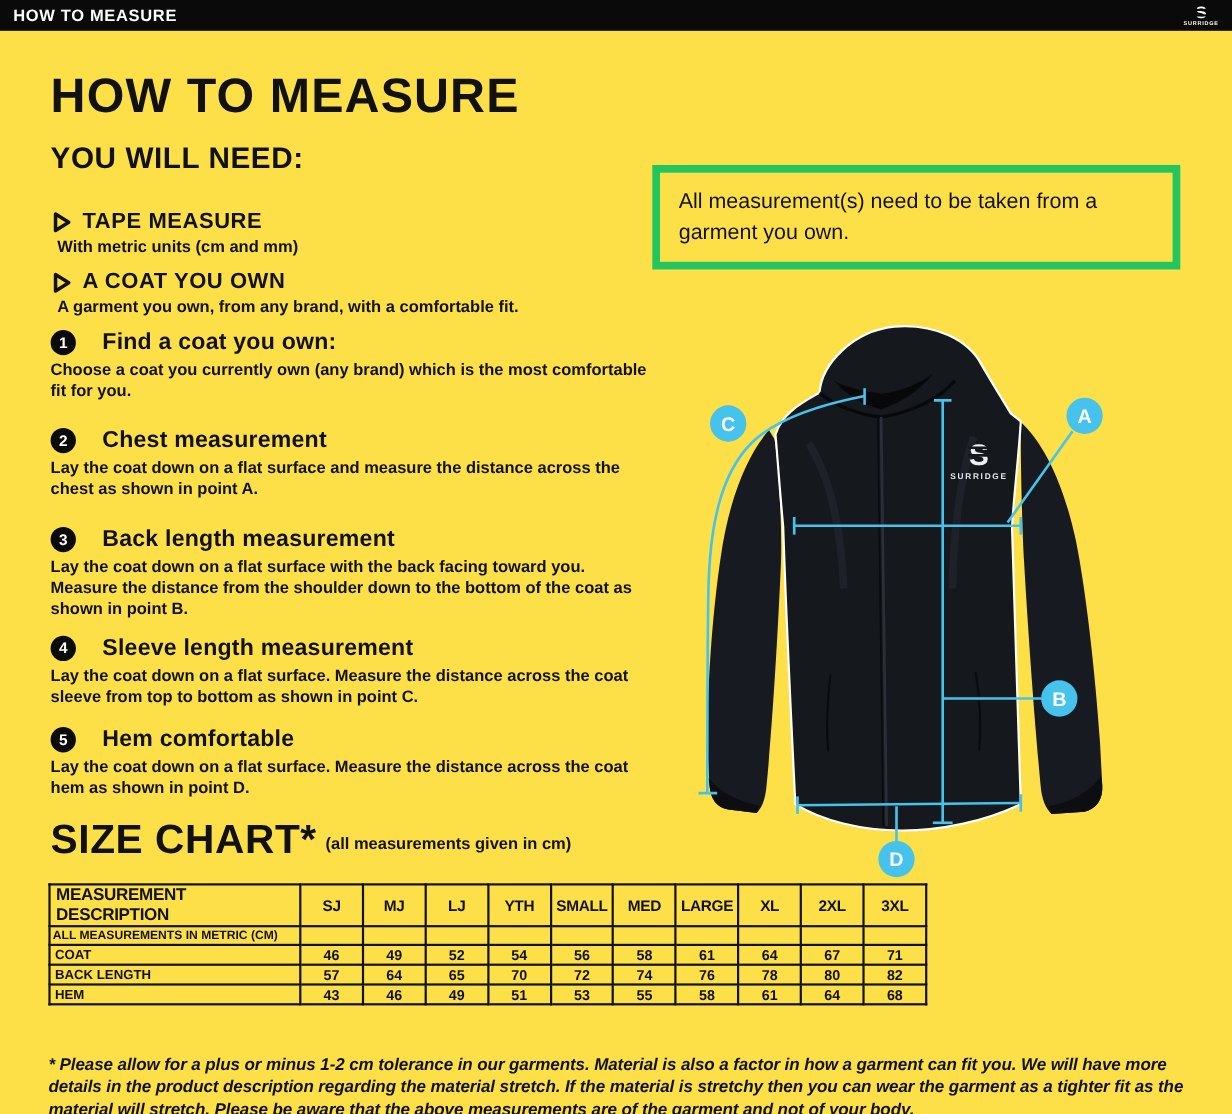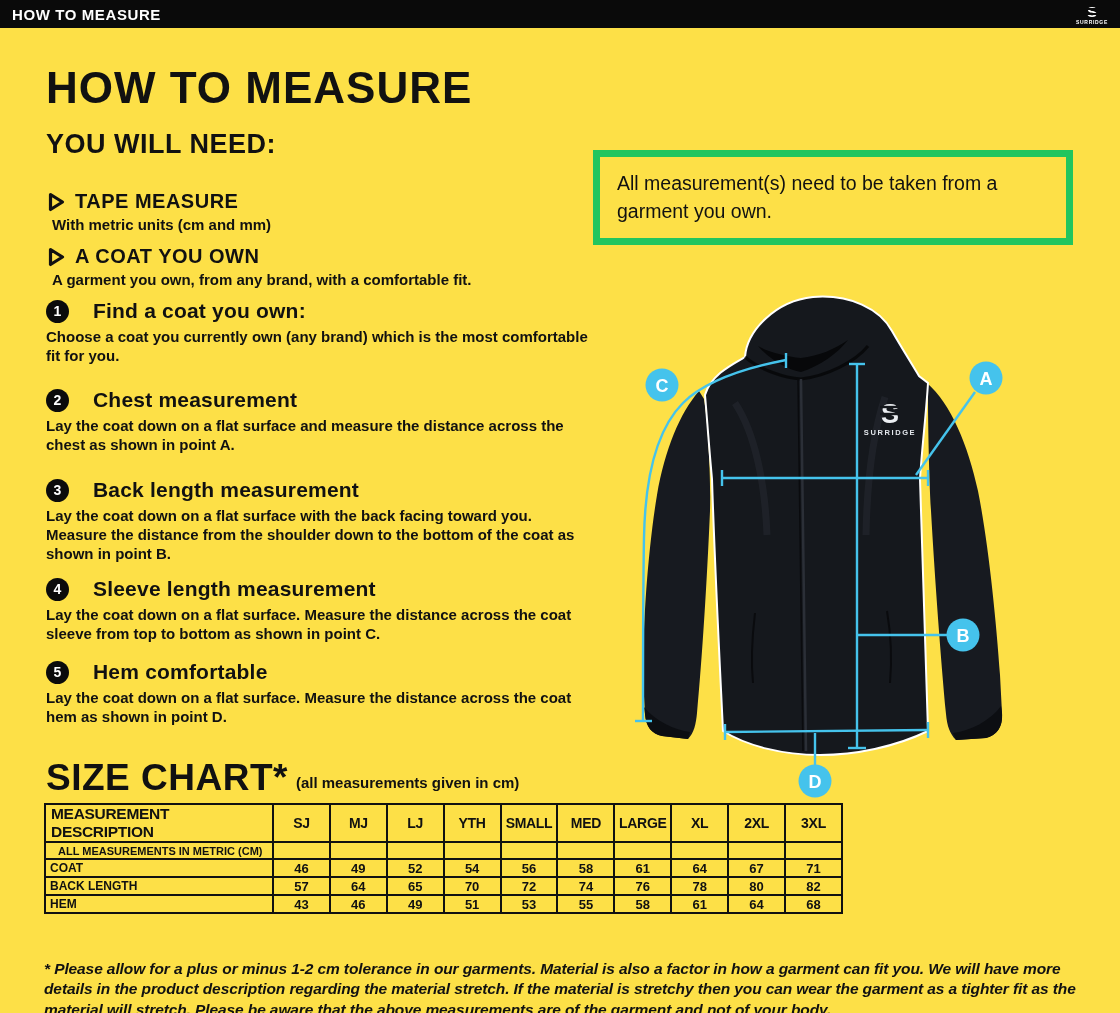--- a/index.html
+++ b/index.html
@@ -41,29 +41,29 @@
 
   
   .note-box{position:absolute;left:593px;top:150px;width:480px;box-sizing:border-box;
             border:7px solid #22c55e;padding:13px 17px;font-size:19.5px;font-weight:400;line-height:1.42;}
 
   
   .jacket-figure{position:absolute;left:595px;top:283px;width:475px;height:528px;}
 
   
   .size-chart-head{position:absolute;left:46px;top:744px;display:flex;align-items:flex-end;}
-  .size-chart-title{font-size:37px;font-weight:800;letter-spacing:.5px;line-height:1;margin-top:15px;}
+  .size-chart-title{font-size:37px;font-weight:800;letter-spacing:.5px;line-height:1;}
   .size-chart-sub{font-size:15px;font-weight:700;margin-left:8px;padding-bottom:5px;}
 
   table.size-chart{position:absolute;left:44px;top:803px;width:799px;border-collapse:collapse;
                    table-layout:fixed;}
   .size-chart th,.size-chart td{border:2px solid #111;padding:0;box-sizing:border-box;}
   .size-chart th{height:26px;font-size:14px;font-weight:700;letter-spacing:-.3px;text-align:center;}
   .size-chart th.desc-col{width:228px;text-align:left;padding-left:5px;font-size:15.5px;}
-  .size-chart tr.unit-row td{height:17px;font-size:11px;font-weight:700;padding-left:12px;}
+  .size-chart tr.unit-row td{height:17px;font-size:11px;font-weight:700;padding-left:2px;}
   .size-chart tr.data-row td{height:18px;font-size:13px;font-weight:700;text-align:center;}
   .size-chart tr.data-row td.row-label{text-align:left;padding-left:4px;font-size:12px;}
 
   
   .footnote{position:absolute;left:44px;top:943px;width:1048px;font-size:15.5px;font-weight:700;
             font-style:italic;line-height:1.35;letter-spacing:-.1px;}
 </style>
 </head>
 <body>
 

